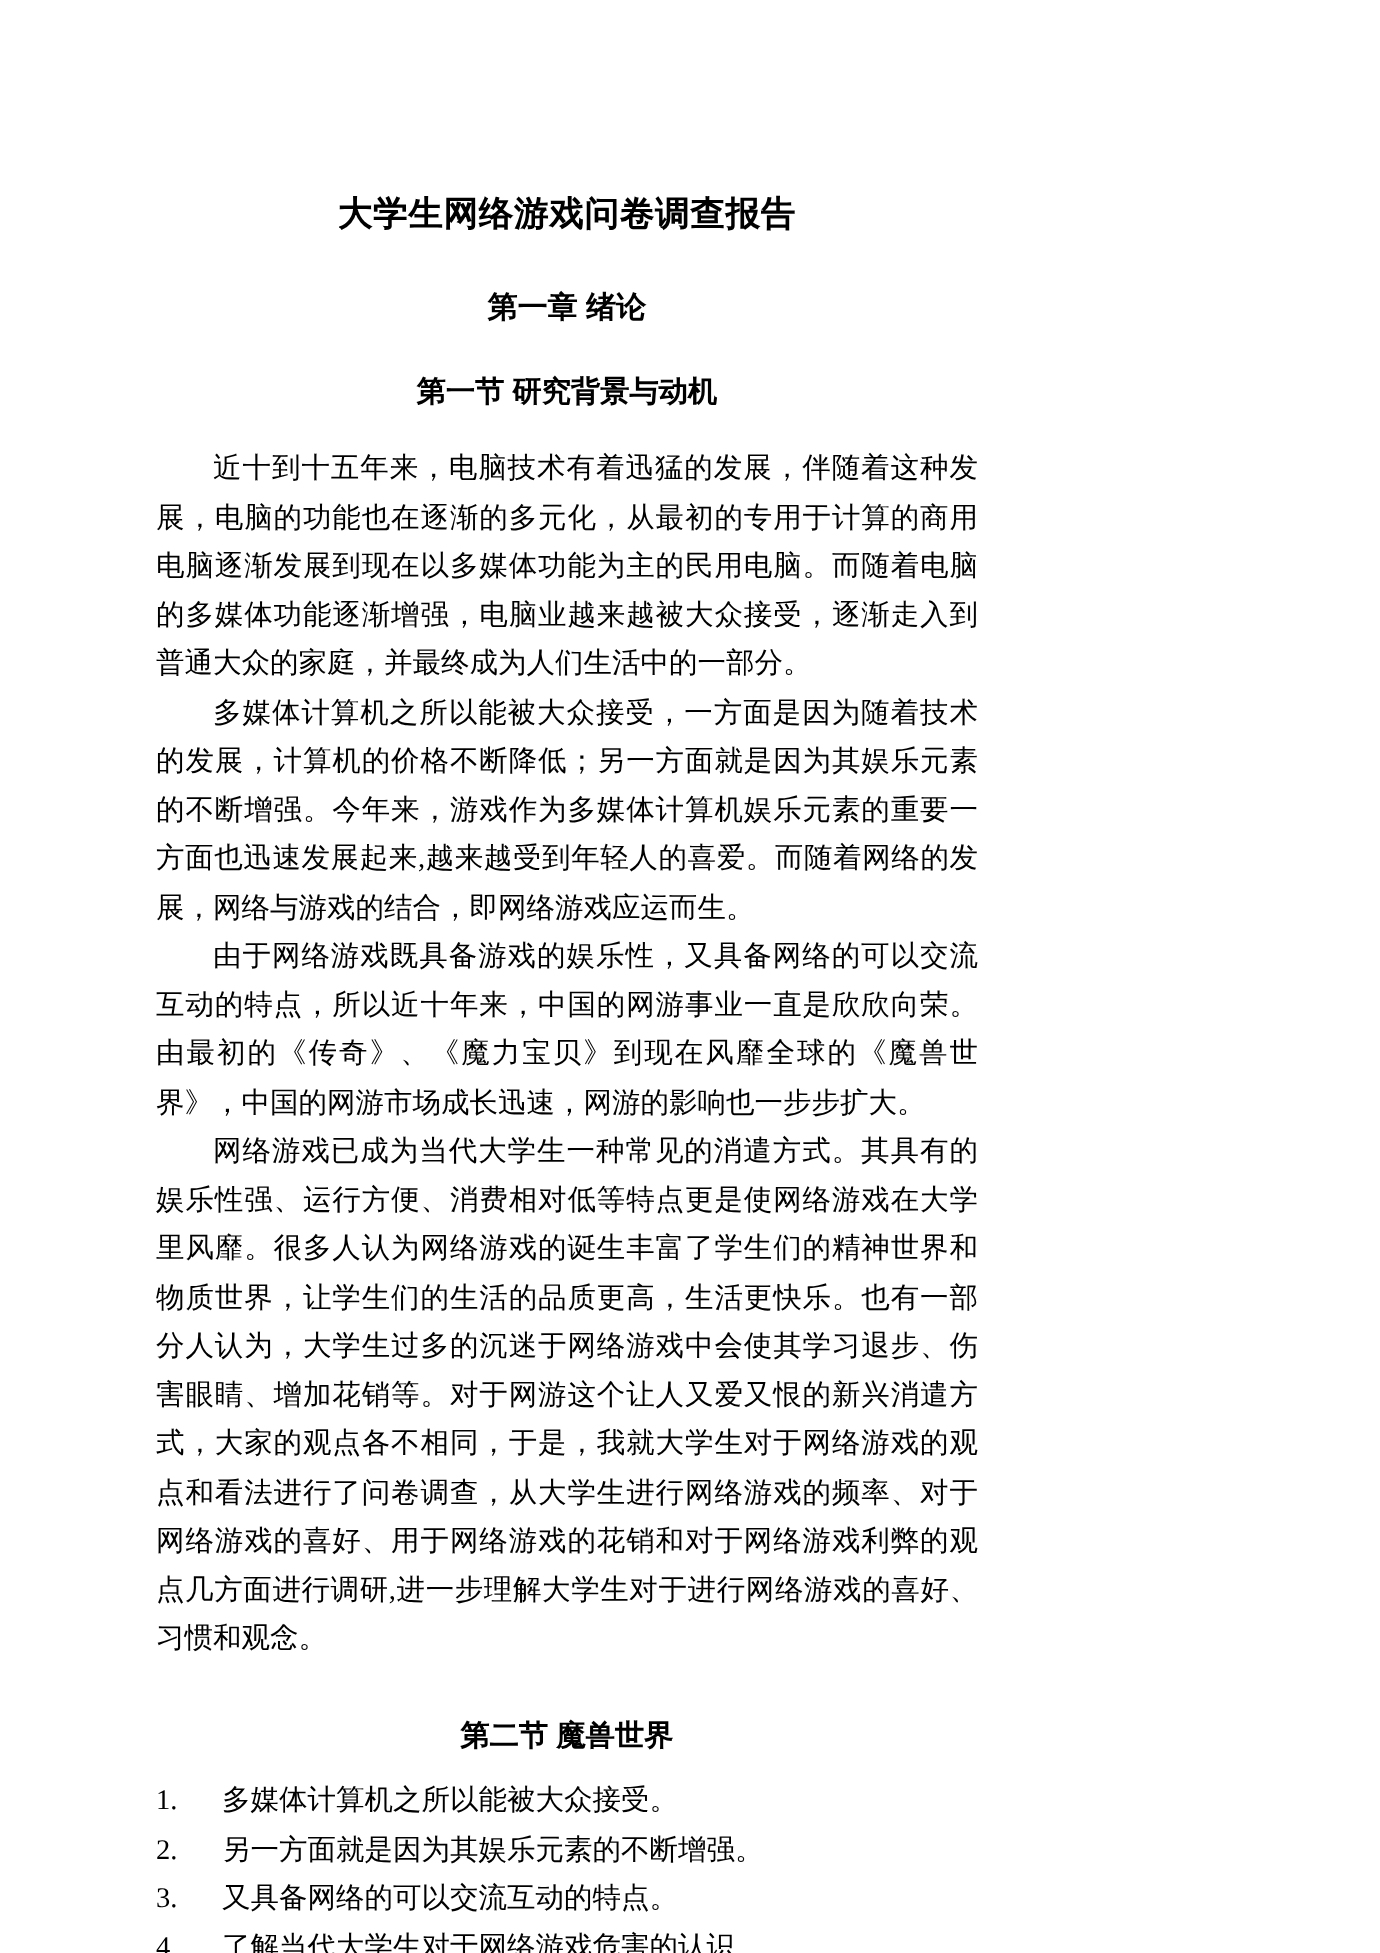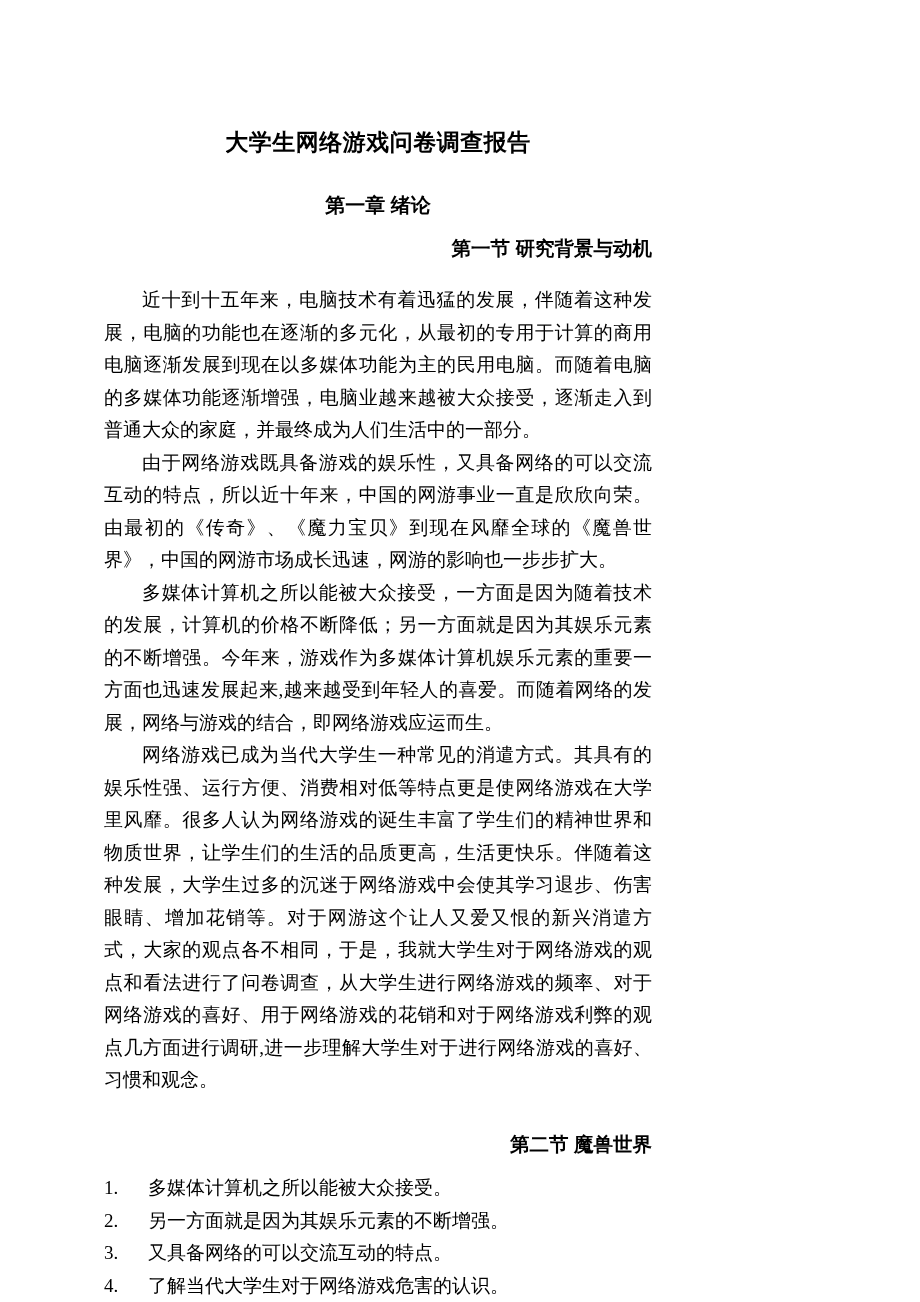--- a/index.html
+++ b/index.html
@@ -32,25 +32,25 @@
   }
   .chapter-title {
     text-align: center;
     font-family: "Liberation Sans", "DejaVu Sans", sans-serif;
     font-weight: bold;
     font-size: 20px;
     margin: 33px 0 0 0;
     line-height: 1.4;
   }
   .section-title {
-    text-align: right;
+    text-align: center;
     font-family: "Liberation Sans", "DejaVu Sans", sans-serif;
     font-weight: bold;
     font-size: 19.5px;
-    margin: 16px 0 0 0;
+    margin: 29px 0 0 0;
     line-height: 1.4;
   }
   .section-title.second {
     margin-top: 34px;
   }
   p.body-par {
     font-size: 19px;
     line-height: 32.5px;
     text-align: justify;
     text-justify: inter-ideograph;
@@ -85,23 +85,23 @@
 
 <div class="page">
 
   <h1 class="doc-title">大学生网络游戏问卷调查报告</h1>
 
   <h2 class="chapter-title">第一章  绪论</h2>
 
   <h3 class="section-title">第一节  研究背景与动机</h3>
 
   <p class="body-par first">近十到十五年来，电脑技术有着迅猛的发展，伴随着这种发展，电脑的功能也在逐渐的多元化，从最初的专用于计算的商用电脑逐渐发展到现在以多媒体功能为主的民用电脑。而随着电脑的多媒体功能逐渐增强，电脑业越来越被大众接受，逐渐走入到普通大众的家庭，并最终成为人们生活中的一部分。</p>
+  <p class="body-par">多媒体计算机之所以能被大众接受，一方面是因为随着技术的发展，计算机的价格不断降低；另一方面就是因为其娱乐元素的不断增强。今年来，游戏作为多媒体计算机娱乐元素的重要一方面也迅速发展起来,越来越受到年轻人的喜爱。而随着网络的发展，网络与游戏的结合，即网络游戏应运而生。</p>
   <p class="body-par">由于网络游戏既具备游戏的娱乐性，又具备网络的可以交流互动的特点，所以近十年来，中国的网游事业一直是欣欣向荣。由最初的《传奇》、《魔力宝贝》到现在风靡全球的《魔兽世界》，中国的网游市场成长迅速，网游的影响也一步步扩大。</p>
-  <p class="body-par">多媒体计算机之所以能被大众接受，一方面是因为随着技术的发展，计算机的价格不断降低；另一方面就是因为其娱乐元素的不断增强。今年来，游戏作为多媒体计算机娱乐元素的重要一方面也迅速发展起来,越来越受到年轻人的喜爱。而随着网络的发展，网络与游戏的结合，即网络游戏应运而生。</p>
-  <p class="body-par">网络游戏已成为当代大学生一种常见的消遣方式。其具有的娱乐性强、运行方便、消费相对低等特点更是使网络游戏在大学里风靡。很多人认为网络游戏的诞生丰富了学生们的精神世界和物质世界，让学生们的生活的品质更高，生活更快乐。伴随着这种发展，大学生过多的沉迷于网络游戏中会使其学习退步、伤害眼睛、增加花销等。对于网游这个让人又爱又恨的新兴消遣方式，大家的观点各不相同，于是，我就大学生对于网络游戏的观点和看法进行了问卷调查，从大学生进行网络游戏的频率、对于网络游戏的喜好、用于网络游戏的花销和对于网络游戏利弊的观点几方面进行调研,进一步理解大学生对于进行网络游戏的喜好、习惯和观念。</p>
+  <p class="body-par">网络游戏已成为当代大学生一种常见的消遣方式。其具有的娱乐性强、运行方便、消费相对低等特点更是使网络游戏在大学里风靡。很多人认为网络游戏的诞生丰富了学生们的精神世界和物质世界，让学生们的生活的品质更高，生活更快乐。也有一部分人认为，大学生过多的沉迷于网络游戏中会使其学习退步、伤害眼睛、增加花销等。对于网游这个让人又爱又恨的新兴消遣方式，大家的观点各不相同，于是，我就大学生对于网络游戏的观点和看法进行了问卷调查，从大学生进行网络游戏的频率、对于网络游戏的喜好、用于网络游戏的花销和对于网络游戏利弊的观点几方面进行调研,进一步理解大学生对于进行网络游戏的喜好、习惯和观念。</p>
 
   <h3 class="section-title second">第二节  魔兽世界</h3>
 
   <ol class="aims">
     <li>
       <span class="num">1.</span>
       <span>多媒体计算机之所以能被大众接受。</span>
     </li>
     <li>
       <span class="num">2.</span>

